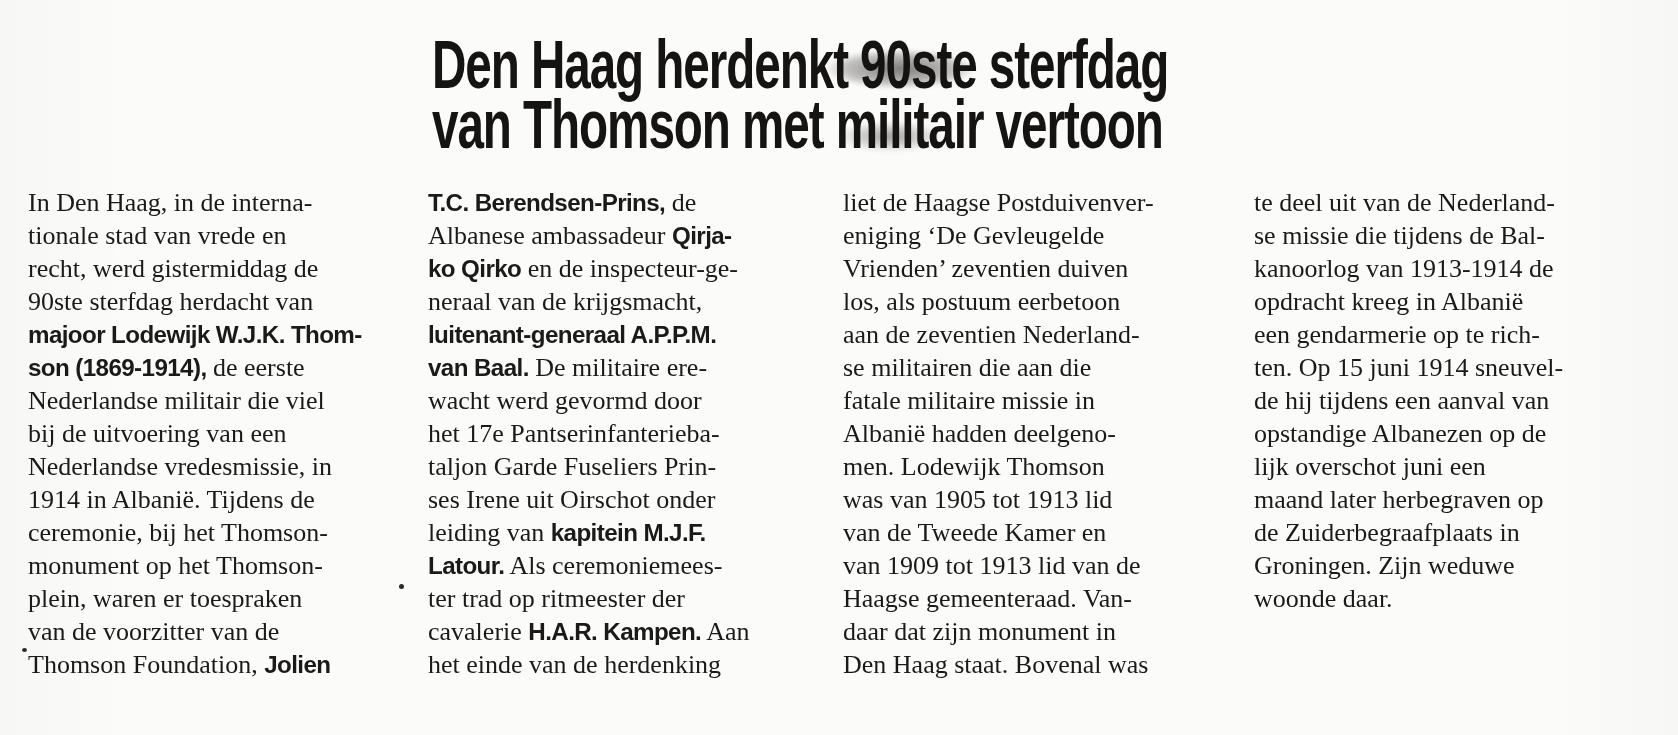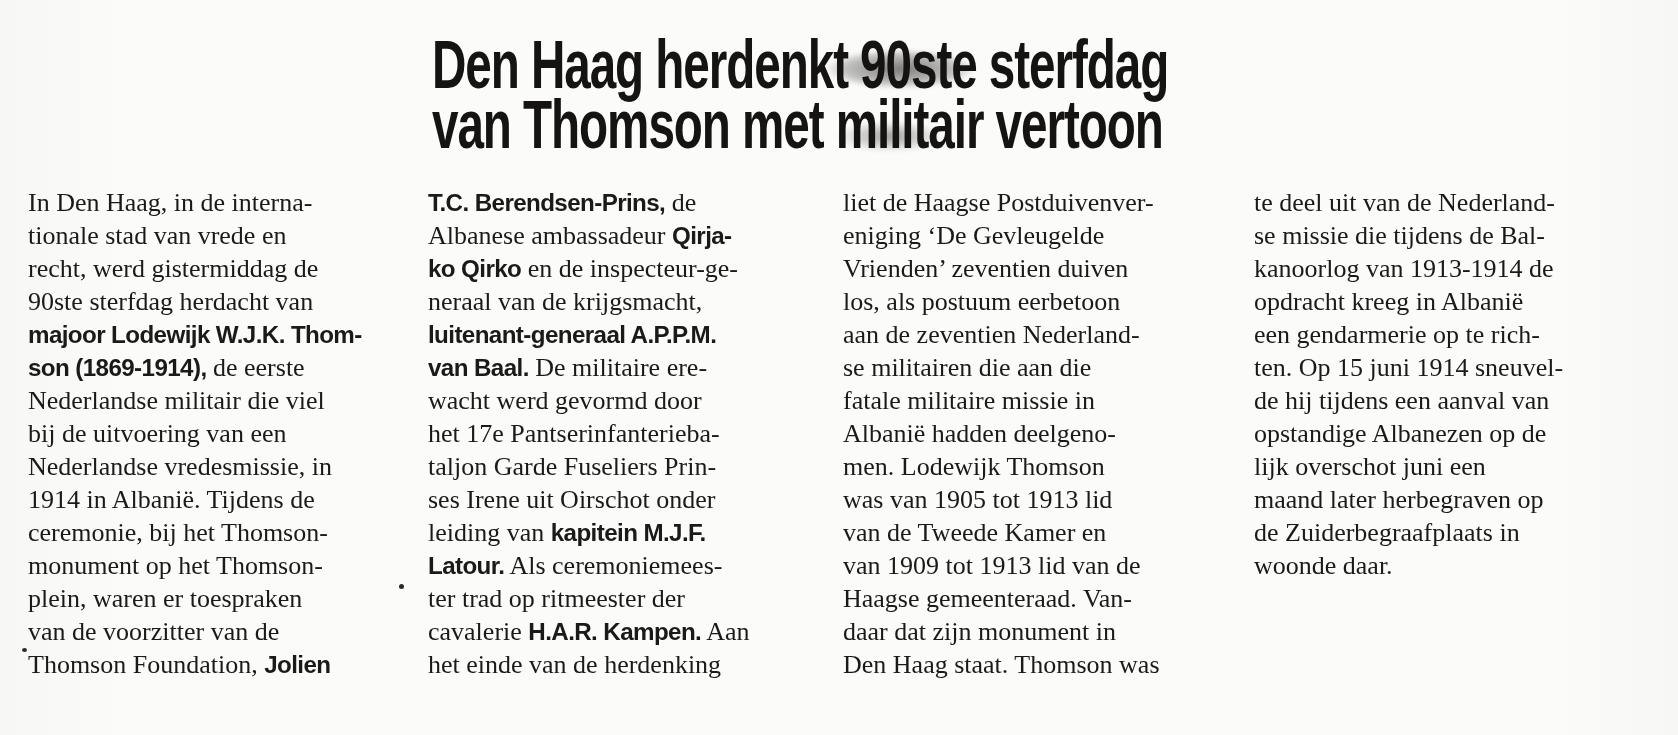--- a/index.html
+++ b/index.html
@@ -132,30 +132,31 @@
       <div class="line"><span>aan de zeventien Nederland-</span></div>
       <div class="line"><span>se militairen die aan die</span></div>
       <div class="line"><span>fatale militaire missie in</span></div>
       <div class="line"><span>Albanië hadden deelgeno-</span></div>
       <div class="line"><span>men. Lodewijk Thomson</span></div>
       <div class="line"><span>was van 1905 tot 1913 lid</span></div>
       <div class="line"><span>van de Tweede Kamer en</span></div>
       <div class="line"><span>van 1909 tot 1913 lid van de</span></div>
       <div class="line"><span>Haagse gemeenteraad. Van-</span></div>
       <div class="line"><span>daar dat zijn monument in</span></div>
-      <div class="line"><span>Den Haag staat. Thomson was</span></div>
+      <div class="line"><span>Den Haag staat. Bovenal was</span></div>
     </div>
   <div class="col col-4">
       <div class="line"><span>te deel uit van de Nederland-</span></div>
       <div class="line"><span>se missie die tijdens de Bal-</span></div>
       <div class="line"><span>kanoorlog van 1913-1914 de</span></div>
       <div class="line"><span>opdracht kreeg in Albanië</span></div>
       <div class="line"><span>een gendarmerie op te rich-</span></div>
       <div class="line"><span>ten. Op 15 juni 1914 sneuvel-</span></div>
       <div class="line"><span>de hij tijdens een aanval van</span></div>
       <div class="line"><span>opstandige Albanezen op de</span></div>
       <div class="line"><span>lijk overschot juni een</span></div>
       <div class="line"><span>maand later herbegraven op</span></div>
       <div class="line"><span>de Zuiderbegraafplaats in</span></div>
+      <div class="line"><span>Groningen. Zijn weduwe</span></div>
       <div class="line"><span>woonde daar.</span></div>
     </div>
 
 </div>
 
 </body></html>

